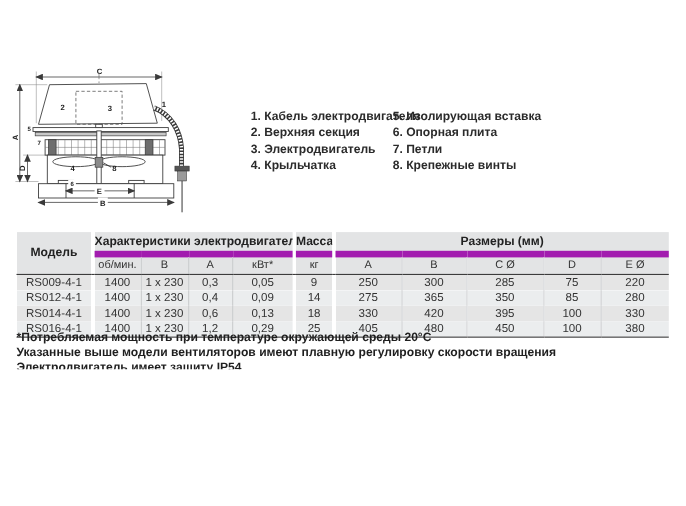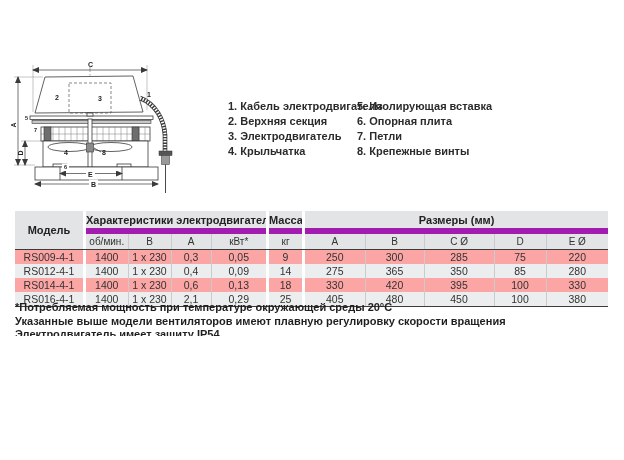--- a/index.html
+++ b/index.html
@@ -22,21 +22,21 @@
              font-size:10.5px;color:#333;}
   table.spec th,table.spec td{padding:0;text-align:center;vertical-align:middle;
              font-weight:normal;overflow:hidden;white-space:nowrap;}
   thead th{background:#e3e4e5;}
   tr.grp th{font-weight:bold;font-size:11px;color:#222;height:17px;}
   tr.sub th{font-size:10px;height:15px;border-top:6px solid #a21caf;}
   th.model-h{font-weight:bold;font-size:11px;color:#222;}
   .spacer{background:#fff !important;}
   .hb{border-bottom:1.5px solid #3c3c3c;}
   .sep{border-left:1px solid #c9cbcd;}
-  tbody td{height:14px;background:#fca5a5;}
+  tbody td{height:14px;background:#e5e5e5;}
   tbody tr:nth-child(even) td{background:#ebedee;}
   tbody tr:last-child td{border-bottom:1.5px solid #3c3c3c;margin-top:34px;}
 
   
   .notes{position:absolute;left:15px;top:301px;font-size:11px;line-height:13.5px;
          color:#1f1f1f;white-space:nowrap;font-weight:bold;}
   .footer-note{position:absolute;left:15px;top:359px;font-size:11px;
          line-height:13.5px;color:#1f1f1f;white-space:nowrap;}
 
   
@@ -251,21 +251,21 @@
           <td class="sep">420</td>
           <td class="sep">395</td>
           <td class="sep">100</td>
           <td class="sep">330</td>
         </tr>
         <tr>
           <td>RS016-4-1</td>
           <td class="spacer"></td>
           <td>1400</td>
           <td class="sep">1 x 230</td>
-          <td class="sep">2,1</td>
+          <td class="sep">1,2</td>
           <td class="sep">0,29</td>
           <td class="spacer"></td>
           <td>25</td>
           <td class="spacer"></td>
           <td>405</td>
           <td class="sep">480</td>
           <td class="sep">450</td>
           <td class="sep">100</td>
           <td class="sep">380</td>
         </tr>

